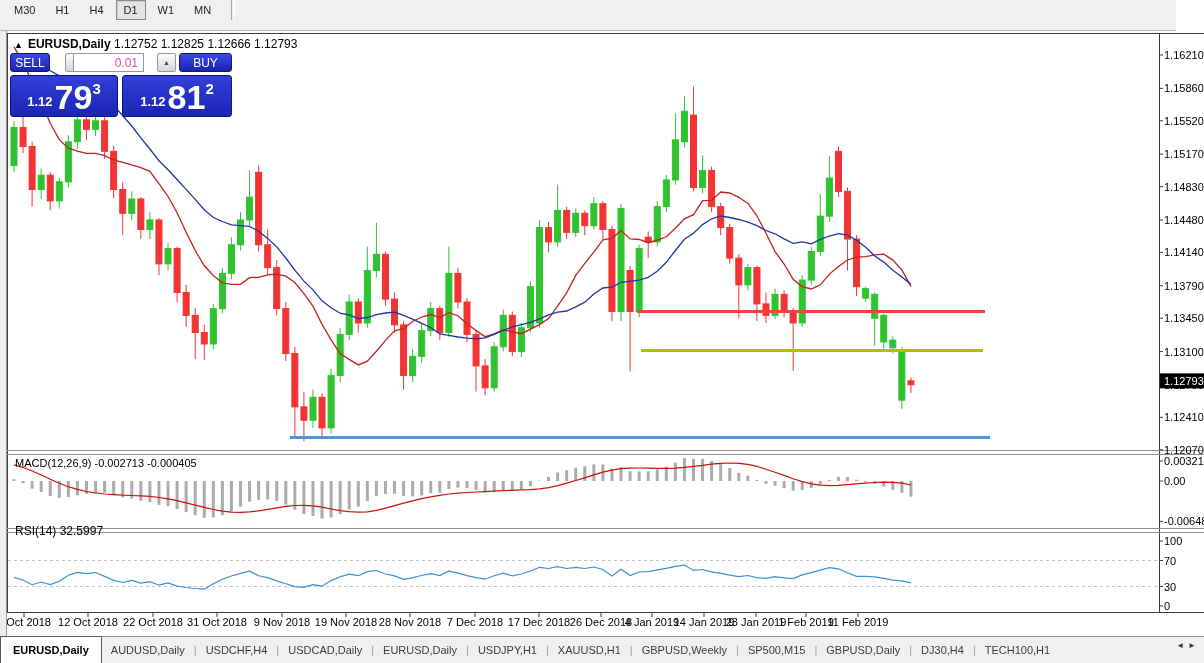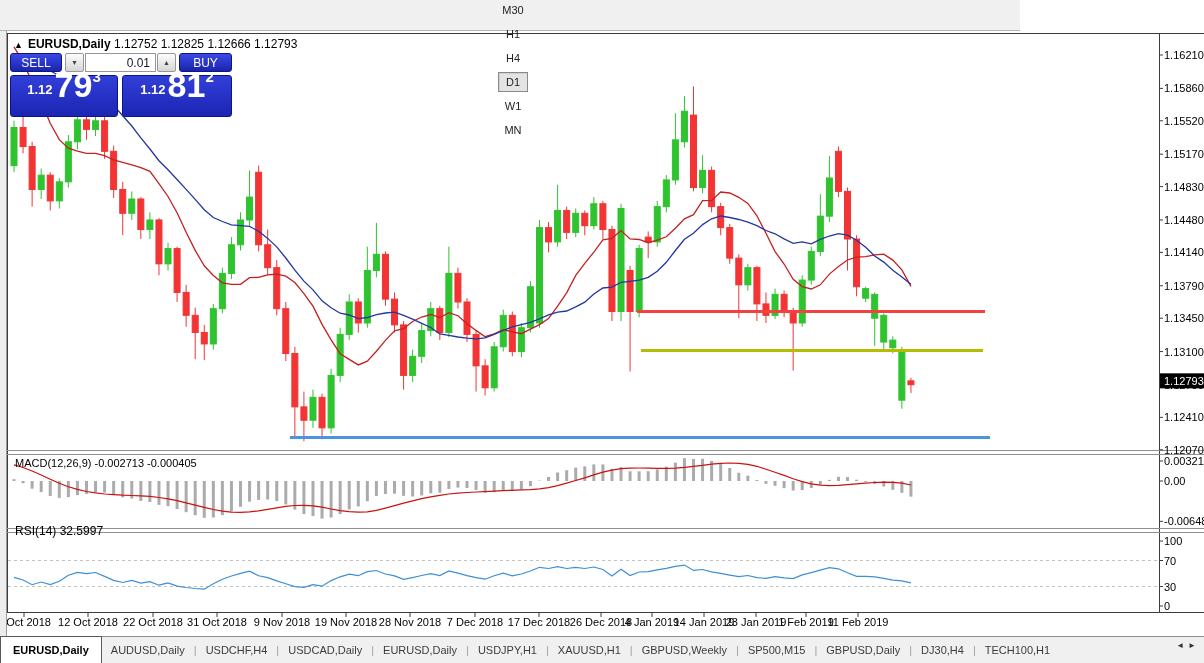--- a/index.html
+++ b/index.html
@@ -1,45 +1,45 @@
 <!DOCTYPE html>
 <html><head>
 <meta charset="utf-8">
 <style>
   html,body{margin:0;padding:0;width:1204px;height:663px;overflow:hidden;
     font-family:"Liberation Sans",sans-serif;background:#ffffff;position:relative;}
   #stage{position:absolute;inset:0;width:1204px;height:663px;}
   #chart-svg{position:absolute;left:0;top:0;z-index:1;}
   .ovl{position:absolute;z-index:2;}
   
-  #toolbar{left:0;top:0;width:1020px;height:31px;background:#f0f0f0;
-    border-bottom:1px solid #b5b5b5;display:flex;align-items:center;gap:4px;padding-left:6px;box-sizing:border-box;flex-direction:column;}
+  #toolbar{left:0;top:0;width:1176px;height:31px;background:#f0f0f0;
+    border-bottom:1px solid #b5b5b5;display:flex;align-items:flex-start;gap:4px;padding-left:6px;box-sizing:border-box;}
   .tfbtn{font-size:11px;color:#222;padding:3px 7px;border:1px solid transparent;cursor:default;}
   .tfbtn.active{background:#e4e4e4;border:1px solid #8a8a8a;box-shadow:inset 1px 1px 0 #cfcfcf;}
   .tb-sep{width:2px;height:20px;border-left:1px solid #a9a9a9;border-right:1px solid #ffffff;margin-left:8px;}
   
   #leftstrip{left:0;top:31px;width:7px;height:632px;background:#ededed;border-right:1px solid #9a9a9a;box-sizing:border-box;}
   
   #charttitle{left:14px;top:37px;font-size:12px;color:#000;white-space:nowrap;}
   #charttitle .glyph{font-size:9px;margin-right:5px;}
   #charttitle .sym{font-weight:bold;}
   
   #tradepanel{left:10px;top:53px;width:222px;height:64px;}
   .tp-row1{position:absolute;left:0;top:0;height:19px;width:222px;}
   .tp-btn{position:absolute;top:0;height:19px;background:linear-gradient(#3a49e6,#1a24ad);
     color:#fff;font-size:12px;text-align:center;line-height:19px;border:1px solid #0d1580;border-radius:3px;box-sizing:border-box;}
-  #sellbtn{left:0;width:52px;}  #buybtn{left:169px;width:53px;}
+  #sellbtn{left:0;width:40px;}  #buybtn{left:169px;width:53px;}
   .spin{position:absolute;top:0;width:19px;height:19px;background:linear-gradient(#fdfdfd,#d6d6d6);
     border:1px solid #979797;box-sizing:border-box;font-size:7px;color:#444;text-align:center;line-height:17px;border-radius:2px;}
   #spin-dn{left:55px;} #spin-up{left:147px;}
-  #volinput{position:absolute;left:75px;top:0;width:71px;height:19px;border:1px solid #979797;
-    box-sizing:border-box;font-size:12px;text-align:right;padding-right:5px;font-family:"Liberation Sans",sans-serif;color:#0f172a;}
+  #volinput{position:absolute;left:63px;top:0;width:71px;height:19px;border:1px solid #979797;
+    box-sizing:border-box;font-size:12px;text-align:right;padding-right:5px;font-family:"Liberation Sans",sans-serif;color:#ec4899;}
   .bigbox{position:absolute;top:22px;height:42px;background:linear-gradient(#323fd8,#1b25b4);
     border:1px solid #0d1580;border-radius:3px;box-sizing:border-box;color:#fff;
-    display:flex;align-items:flex-end;justify-content:center;padding-bottom:15px;}
+    display:flex;align-items:flex-end;justify-content:center;padding-bottom:3px;}
   #sellbox{left:0;width:108px;} #buybox{left:112px;width:110px;}
   .p-small{font-size:13px;font-weight:bold;margin-right:2px;margin-bottom:4px;}
   .p-big{font-size:34px;font-weight:bold;line-height:32px;}
   .p-sup{font-size:15px;font-weight:bold;margin-bottom:16px;}
   
   #macdlabel{left:15px;top:457px;font-size:11px;color:#000;}
   #rsilabel{left:15px;top:524px;font-size:12px;color:#000;}
   
   #tabbar{left:0;top:636px;width:1204px;height:27px;background:#f0f0f0;border-top:1px solid #8e8e8e;
     display:flex;align-items:stretch;box-sizing:border-box;font-size:11px;color:#3c3c3c;}

